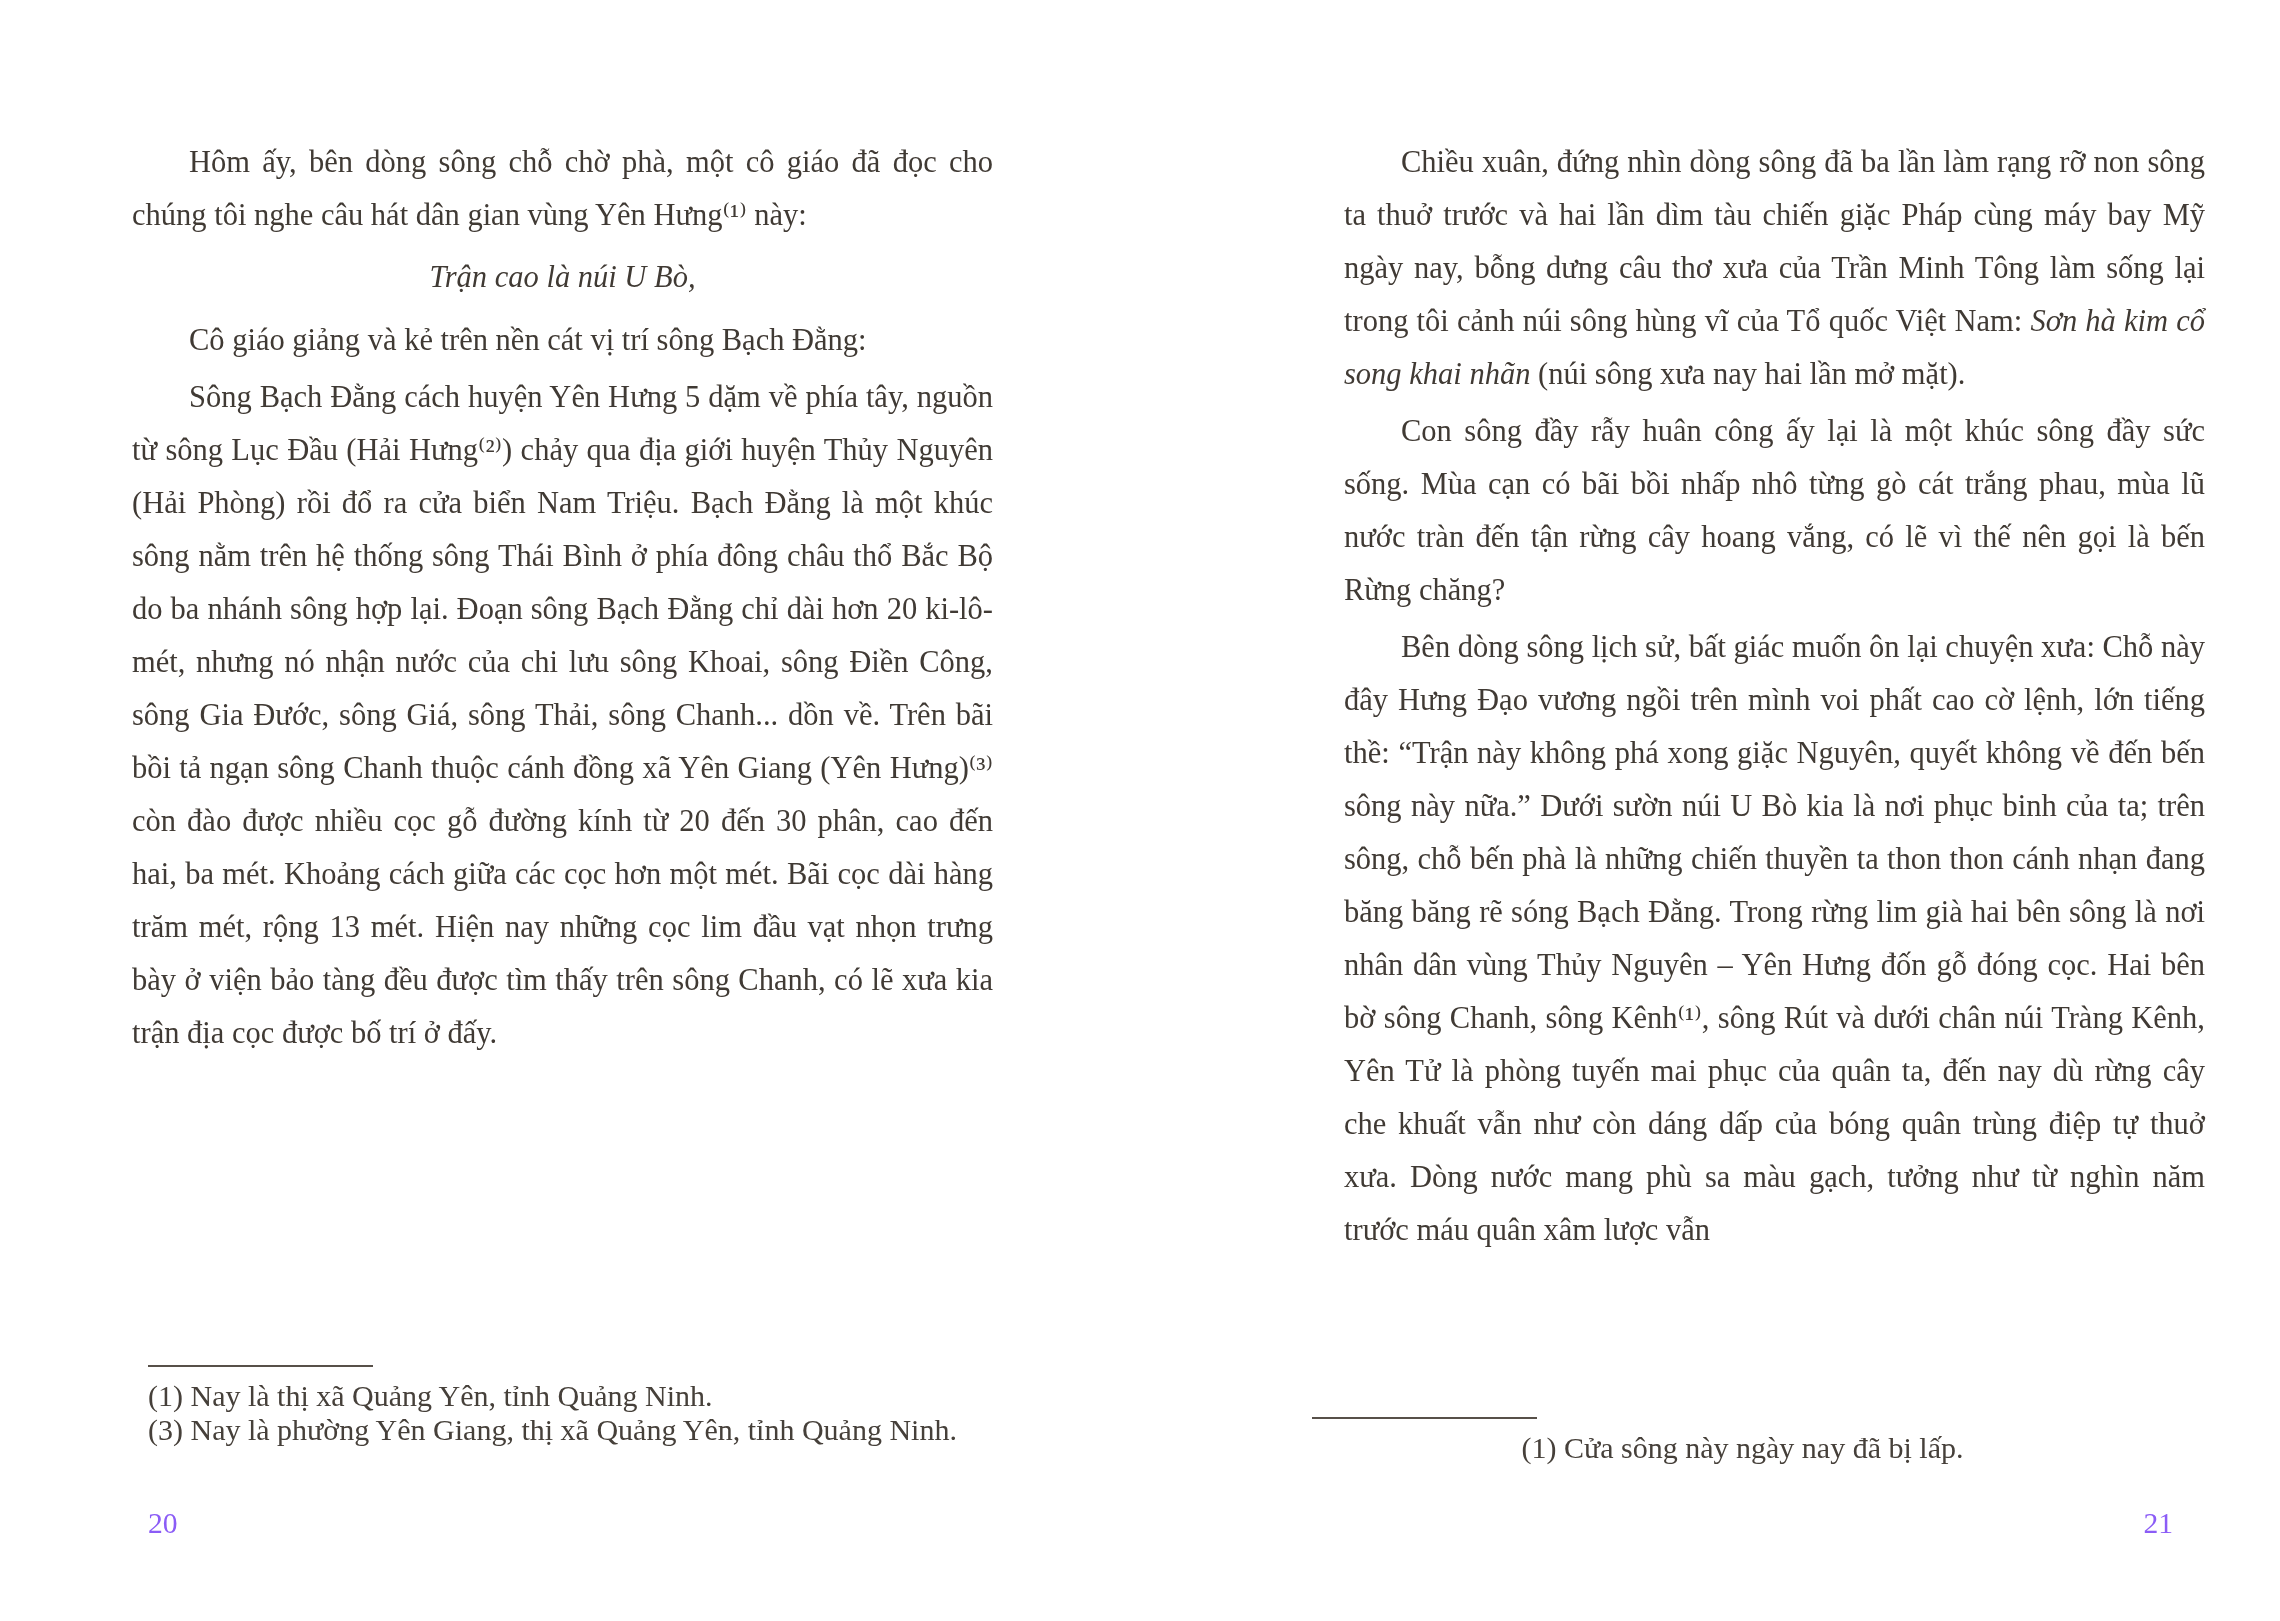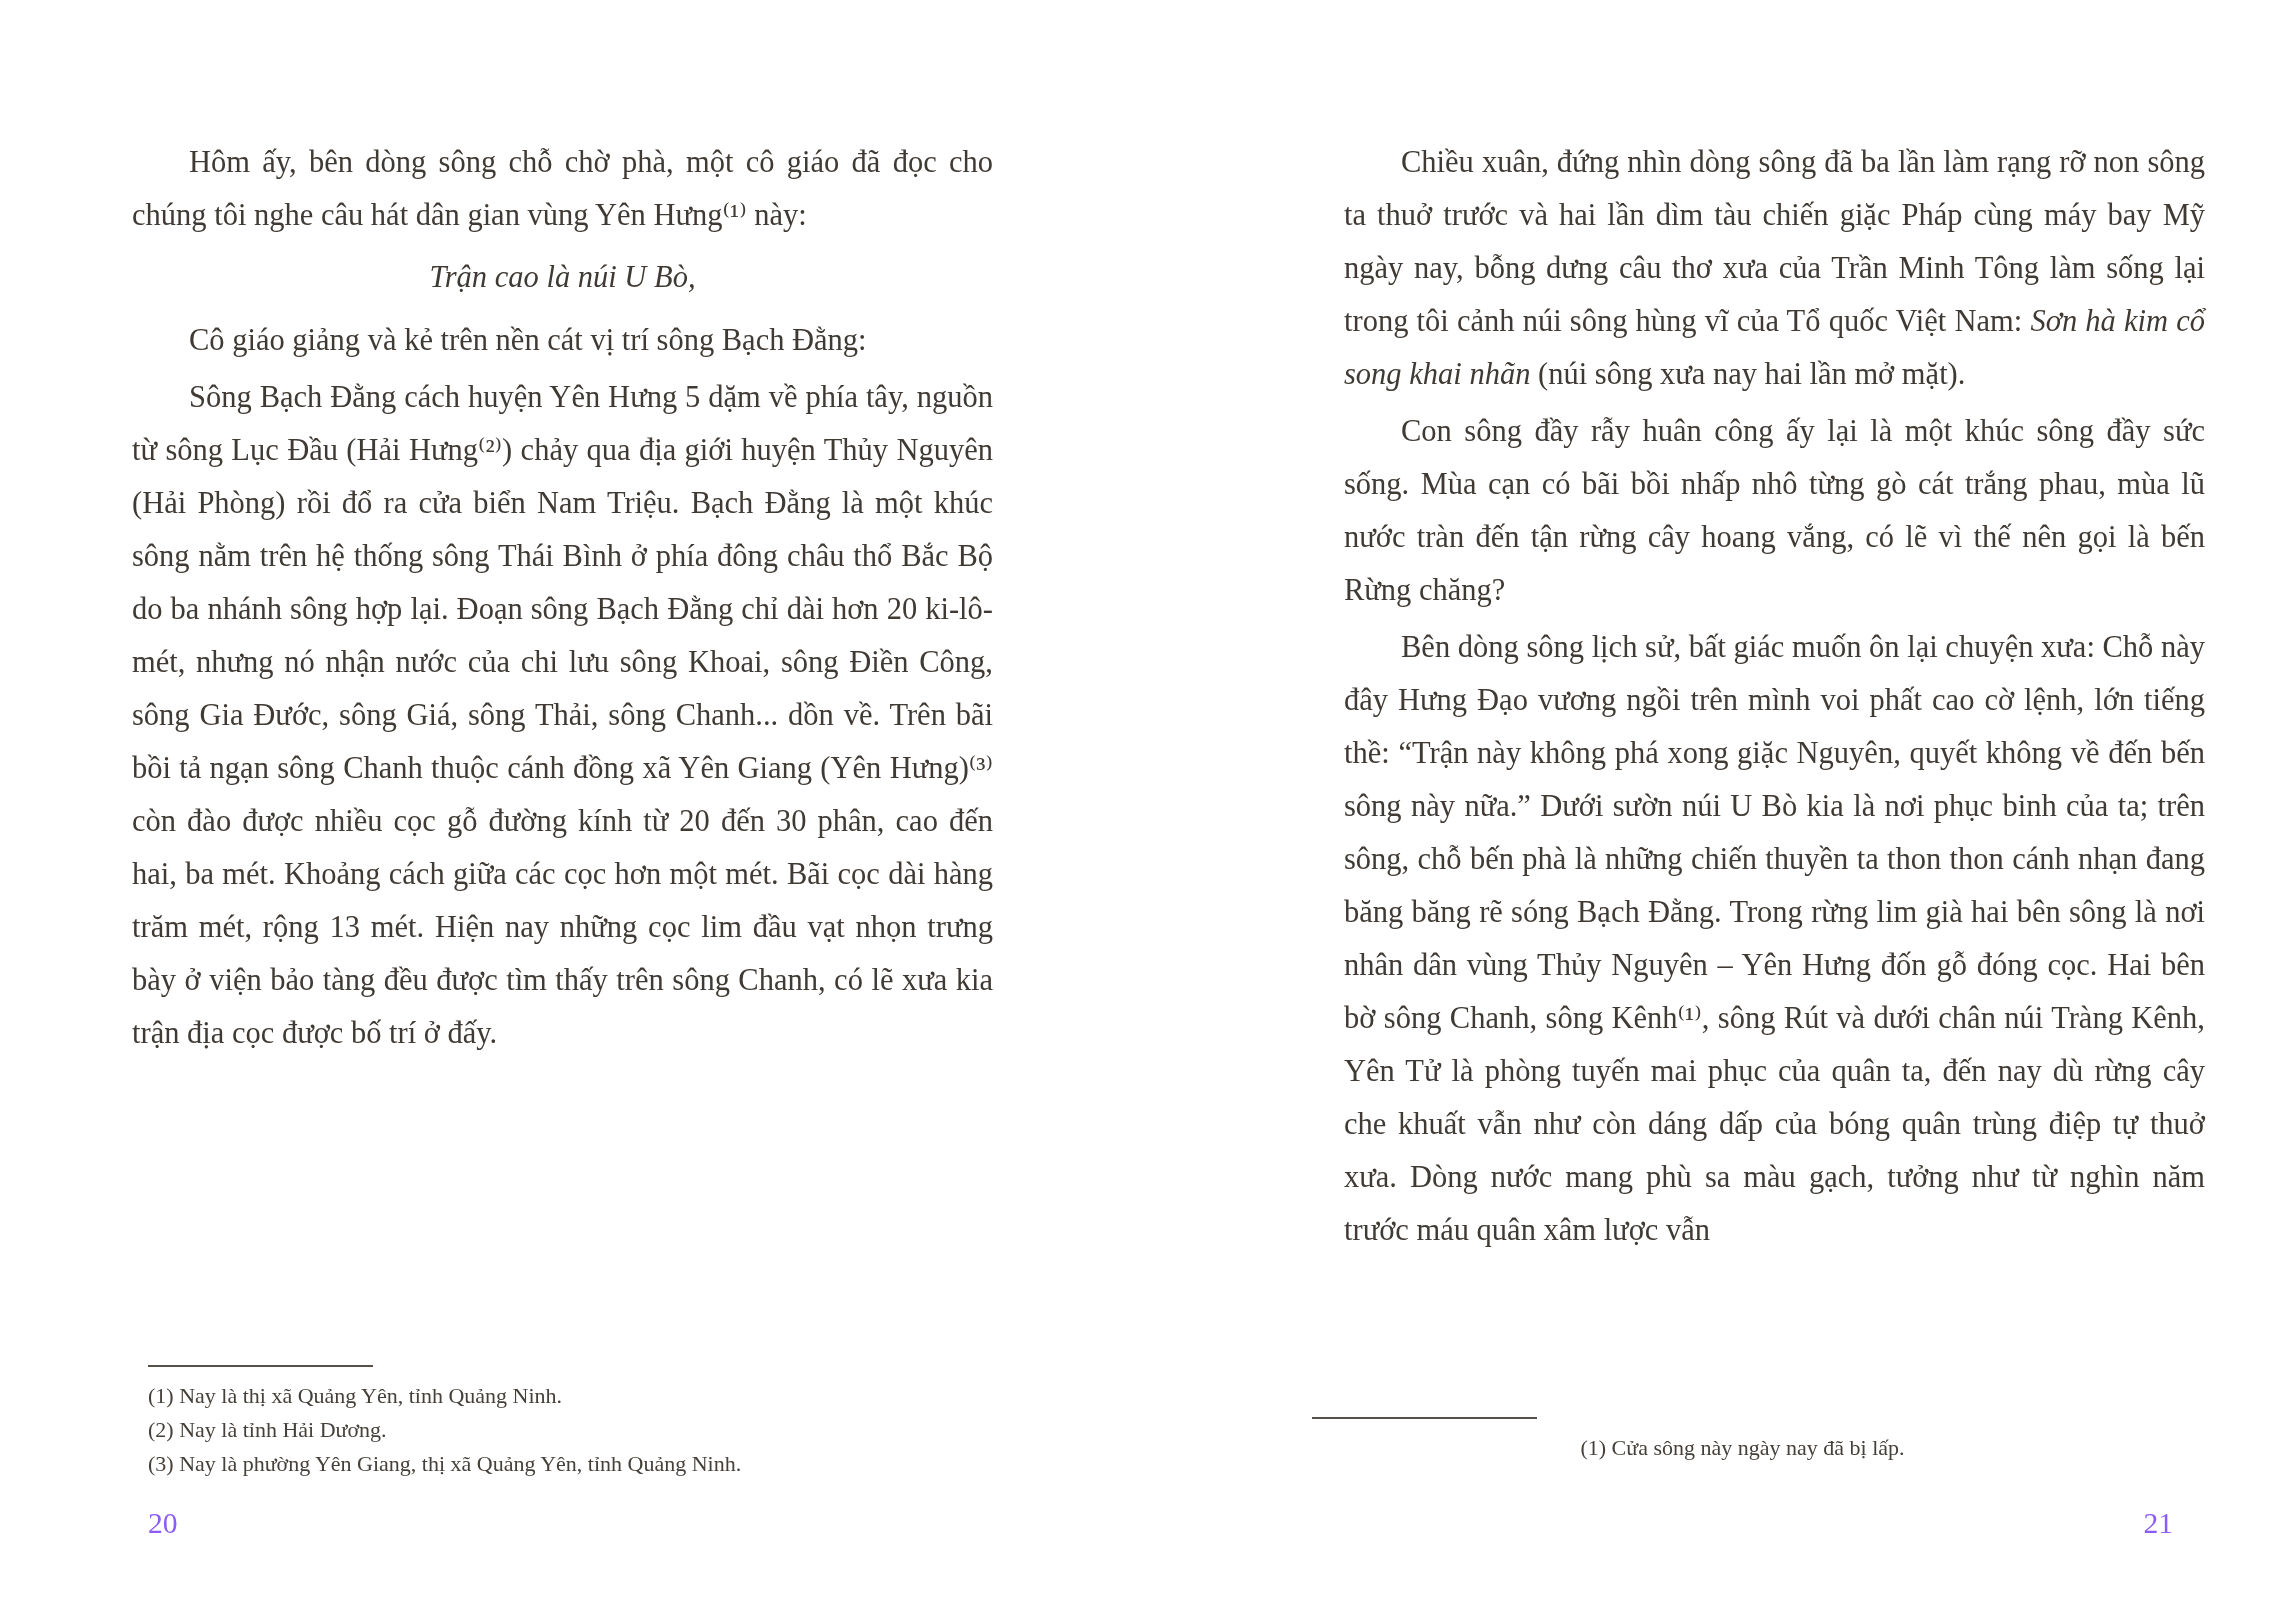--- a/index.html
+++ b/index.html
@@ -28,21 +28,21 @@
     font-style:italic;
     text-align:center;
     font-size:30.5px;
     line-height:54px;
     margin:0;
   }
   .italic{font-style:italic;}
   .footnotes{
     position:absolute;
     width:861px;
-    font-size:22px;
+    font-size:30px;
     line-height:34px;
     color:#46403a;
   }
   .fn-left{left:148px;top:1365px;}
   .fn-right{left:1312px;top:1417px;text-align:center;}
   .fn-rule{
     width:225px;
     border:none;
     border-top:2px solid #575049;
     margin:0 0 11.8px 0;
@@ -67,21 +67,20 @@
     <div class="verse-block">
       <p class="verse">Trận cao là núi U Bò,</p>
     </div>
     <p class="body">Cô giáo giảng và kẻ trên nền cát vị trí sông Bạch Đằng:</p>
     <p class="body">Sông Bạch Đằng cách huyện Yên Hưng 5 dặm về phía tây, nguồn từ sông Lục Đầu (Hải Hưng⁽²⁾) chảy qua địa giới huyện Thủy Nguyên (Hải Phòng) rồi đổ ra cửa biển Nam Triệu. Bạch Đằng là một khúc sông nằm trên hệ thống sông Thái Bình ở phía đông châu thổ Bắc Bộ do ba nhánh sông hợp lại. Đoạn sông Bạch Đằng chỉ dài hơn 20 ki-lô-mét, nhưng nó nhận nước của chi lưu sông Khoai, sông Điền Công, sông Gia Đước, sông Giá, sông Thải, sông Chanh... dồn về. Trên bãi bồi tả ngạn sông Chanh thuộc cánh đồng xã Yên Giang (Yên Hưng)⁽³⁾ còn đào được nhiều cọc gỗ đường kính từ 20 đến 30 phân, cao đến hai, ba mét. Khoảng cách giữa các cọc hơn một mét. Bãi cọc dài hàng trăm mét, rộng 13 mét. Hiện nay những cọc lim đầu vạt nhọn trưng bày ở viện bảo tàng đều được tìm thấy trên sông Chanh, có lẽ xưa kia trận địa cọc được bố trí ở đấy.</p>
   </div>
 
   <div class="footnotes fn-left">
     <hr class="fn-rule">
     <p class="fn-line">(1) Nay là thị xã Quảng Yên, tỉnh Quảng Ninh.</p>
-    <p class="fn-line">(2) Nay là tỉnh Hải Dương.</p>
     <p class="fn-line">(3) Nay là phường Yên Giang, thị xã Quảng Yên, tỉnh Quảng Ninh.</p>
   </div>
 
   <div class="page-number pn-left">20</div>
 
   <div class="page-col col-right">
     <p class="body"><span>Chiều xuân, đứng nhìn dòng sông đã ba lần làm rạng rỡ non sông ta thuở trước và hai lần dìm tàu chiến giặc Pháp cùng máy bay Mỹ ngày nay, bỗng dưng câu thơ xưa của Trần Minh Tông làm sống lại trong tôi cảnh núi sông hùng vĩ của Tổ quốc Việt Nam: </span><span class="italic">Sơn hà kim cổ song khai nhãn</span><span> (núi sông xưa nay hai lần mở mặt).</span></p>
     <p class="body">Con sông đầy rẫy huân công ấy lại là một khúc sông đầy sức sống. Mùa cạn có bãi bồi nhấp nhô từng gò cát trắng phau, mùa lũ nước tràn đến tận rừng cây hoang vắng, có lẽ vì thế nên gọi là bến Rừng chăng?</p>
     <p class="body">Bên dòng sông lịch sử, bất giác muốn ôn lại chuyện xưa: Chỗ này đây Hưng Đạo vương ngồi trên mình voi phất cao cờ lệnh, lớn tiếng thề: “Trận này không phá xong giặc Nguyên, quyết không về đến bến sông này nữa.” Dưới sườn núi U Bò kia là nơi phục binh của ta; trên sông, chỗ bến phà là những chiến thuyền ta thon thon cánh nhạn đang băng băng rẽ sóng Bạch Đằng. Trong rừng lim già hai bên sông là nơi nhân dân vùng Thủy Nguyên – Yên Hưng đốn gỗ đóng cọc. Hai bên bờ sông Chanh, sông Kênh⁽¹⁾, sông Rút và dưới chân núi Tràng Kênh, Yên Tử là phòng tuyến mai phục của quân ta, đến nay dù rừng cây che khuất vẫn như còn dáng dấp của bóng quân trùng điệp tự thuở xưa. Dòng nước mang phù sa màu gạch, tưởng như từ nghìn năm trước máu quân xâm lược vẫn</p>
   </div>

